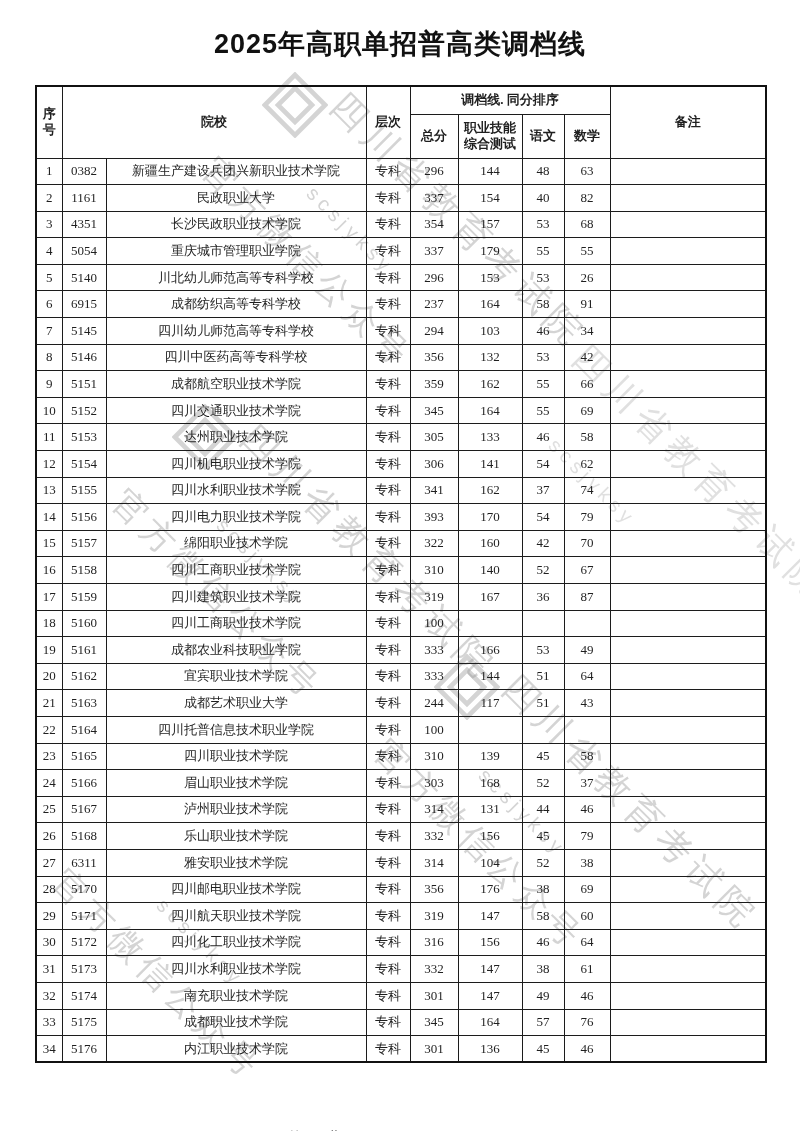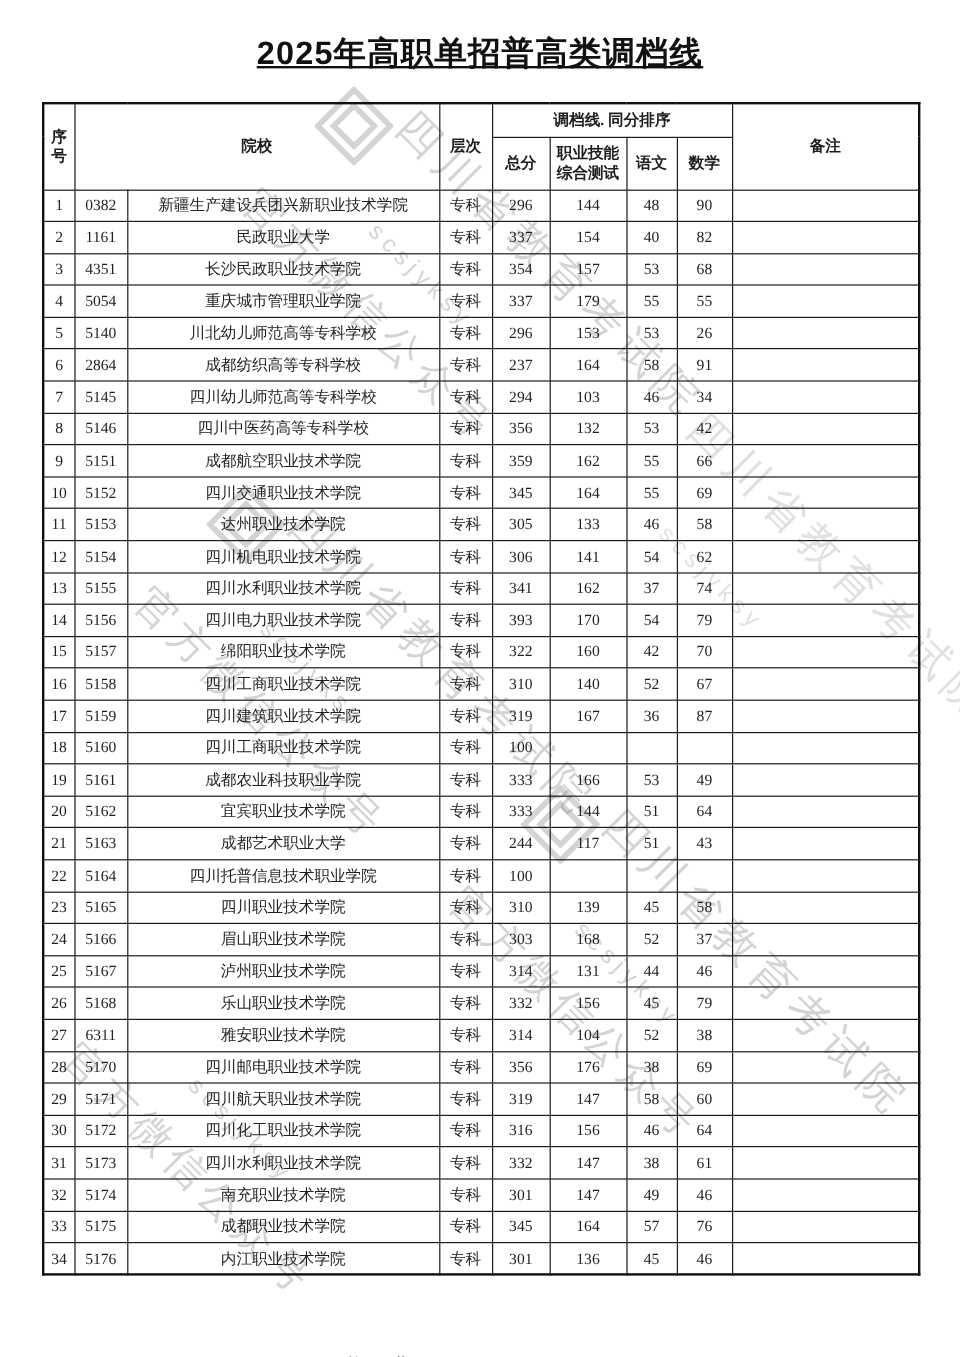--- a/index.html
+++ b/index.html
@@ -23,21 +23,21 @@
   .wm-logo{position:absolute;left:4px;top:-6px;}
   .s1{left:258px;top:78px;}
   .s2{left:168px;top:410px;}
   .s3{left:500px;top:330px;opacity:.30;}
   .s4{left:430px;top:660px;}
   .s5{left:108px;top:790px;}
   
   .doc-title{
     position:absolute;left:0;top:26px;width:800px;z-index:2;
     text-align:center;font-family:"Liberation Sans","DejaVu Sans",sans-serif;
-    font-weight:700;font-size:27px;letter-spacing:1px;color:#111;text-decoration:underline;
+    font-weight:700;font-size:27px;letter-spacing:1px;color:#111;
   }
   
   table.main{
     position:absolute;left:35px;top:85px;z-index:1;
     width:730px;height:977px;
     border-collapse:collapse;table-layout:fixed;
     background:transparent;
   }
   table.main th, table.main td{
     border:1.5px solid #1c1c1c;
@@ -139,21 +139,21 @@
     </thead>
     <tbody>
         <tr>
           <td>1</td>
           <td>0382</td>
           <td>新疆生产建设兵团兴新职业技术学院</td>
           <td>专科</td>
           <td>296</td>
           <td>144</td>
           <td>48</td>
-          <td>90</td>
+          <td>63</td>
           <td></td>
         </tr>
         <tr>
           <td>2</td>
           <td>1161</td>
           <td>民政职业大学</td>
           <td>专科</td>
           <td>337</td>
           <td>154</td>
           <td>40</td>
@@ -188,21 +188,21 @@
           <td>川北幼儿师范高等专科学校</td>
           <td>专科</td>
           <td>296</td>
           <td>153</td>
           <td>53</td>
           <td>26</td>
           <td></td>
         </tr>
         <tr>
           <td>6</td>
-          <td>2864</td>
+          <td>6915</td>
           <td>成都纺织高等专科学校</td>
           <td>专科</td>
           <td>237</td>
           <td>164</td>
           <td>58</td>
           <td>91</td>
           <td></td>
         </tr>
         <tr>
           <td>7</td>

